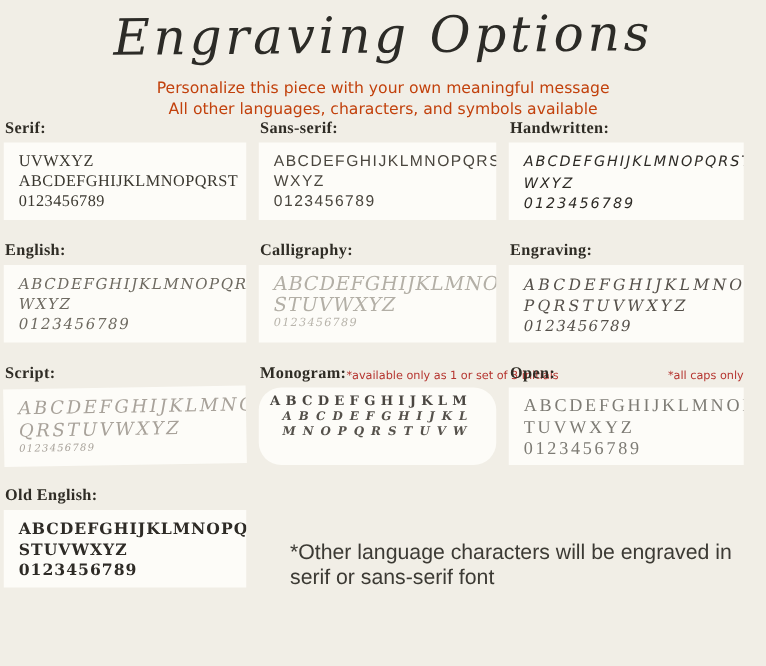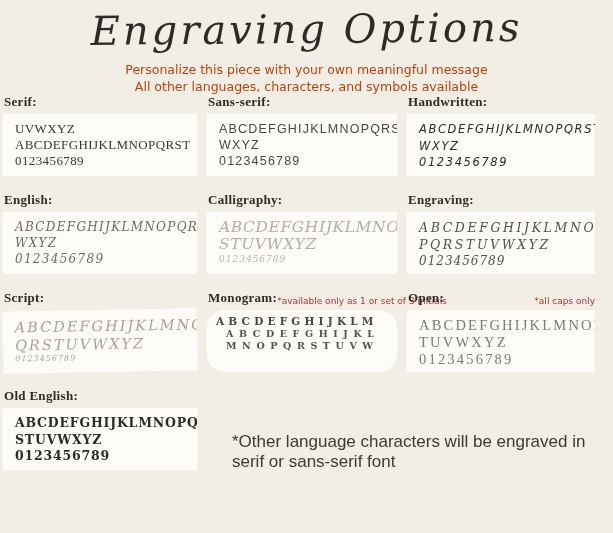--- a/index.html
+++ b/index.html
@@ -77,21 +77,21 @@
   .f-hand { font-family:"DejaVu Sans", sans-serif; font-style:italic; font-size:11.5px; line-height:16.5px; color:#2e2b26; letter-spacing:1.6px; }
   .f-cursive { font-family:"DejaVu Serif", serif; font-style:italic; font-size:12px; line-height:16px; color:#6e6a61; letter-spacing:1.3px; }
   .f-calligraphy { font-family:"DejaVu Serif", serif; font-style:italic; font-size:15.5px; line-height:17px; color:#b3afa6; letter-spacing:0.6px; }
   .f-calligraphy .nums { font-size:9px; line-height:12px; letter-spacing:1px; color:#b8b4ab; }
   .f-roundhand { font-family:"DejaVu Serif", serif; font-style:italic; font-size:12.5px; line-height:17px; color:#55504a; letter-spacing:2.6px; }
   .f-roundhand .nums { letter-spacing:1px; font-size:12px; }
   .f-script { font-family:"DejaVu Serif", serif; font-style:italic; font-size:14.5px; line-height:18px; color:#a8a29a; letter-spacing:2px; transform:rotate(-1deg); }
   .f-script .nums { font-size:8px; line-height:10px; letter-spacing:1px; }
   .f-monogram { font-family:"DejaVu Serif", serif; color:#4a4641; padding-top:5px; padding-left:9px;border-radius:18px; }
   .mg-caps { font-size:10.5px; line-height:12.5px; letter-spacing:4.2px; font-weight:700; }
-  .mg-circ { font-size:9.5px; line-height:12.5px; letter-spacing:5.6px; font-weight:700; color:#55514b; padding-left:10px; }
+  .mg-circ { font-size:9.5px; line-height:12.5px; letter-spacing:5.6px; font-weight:700; font-style:italic; color:#55514b; padding-left:10px; }
   .f-open { font-family:"Liberation Serif", serif; font-size:14.5px; line-height:17px; color:#7d7b74; letter-spacing:2.2px; }
   .f-old { font-family:"DejaVu Serif", serif; font-weight:700; font-size:12.5px; line-height:16.5px; color:#2e2b26; letter-spacing:0.8px; }
 
   
   .cell-footnote {
     grid-column:2 / 4;
     padding-top:43px;
     padding-left:25px;
   }
   .footnote {

